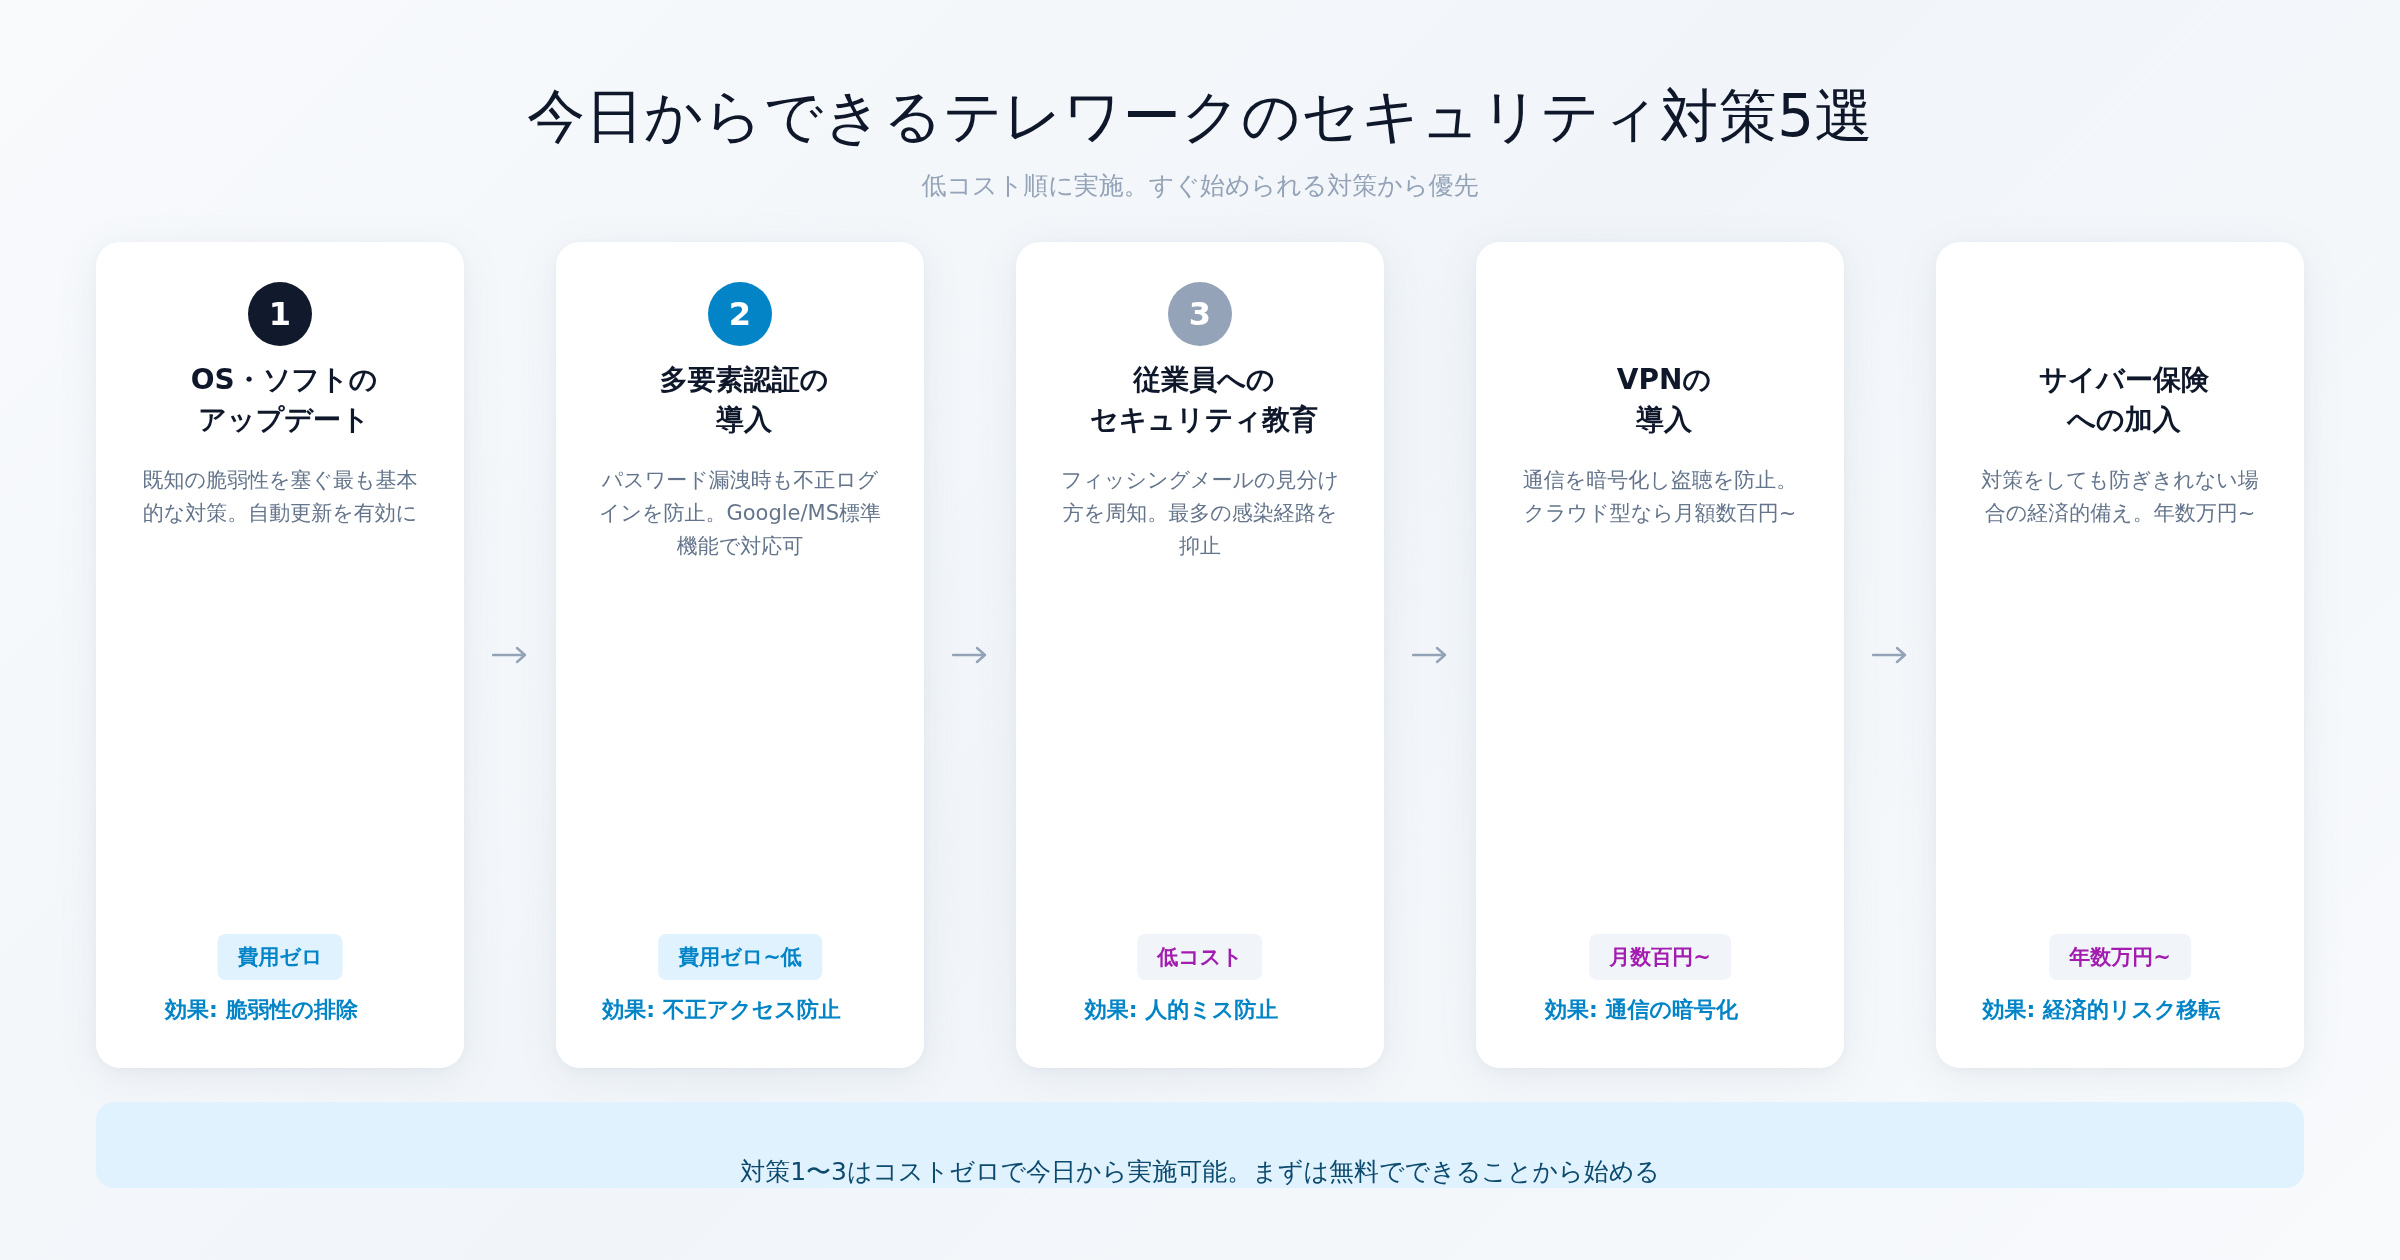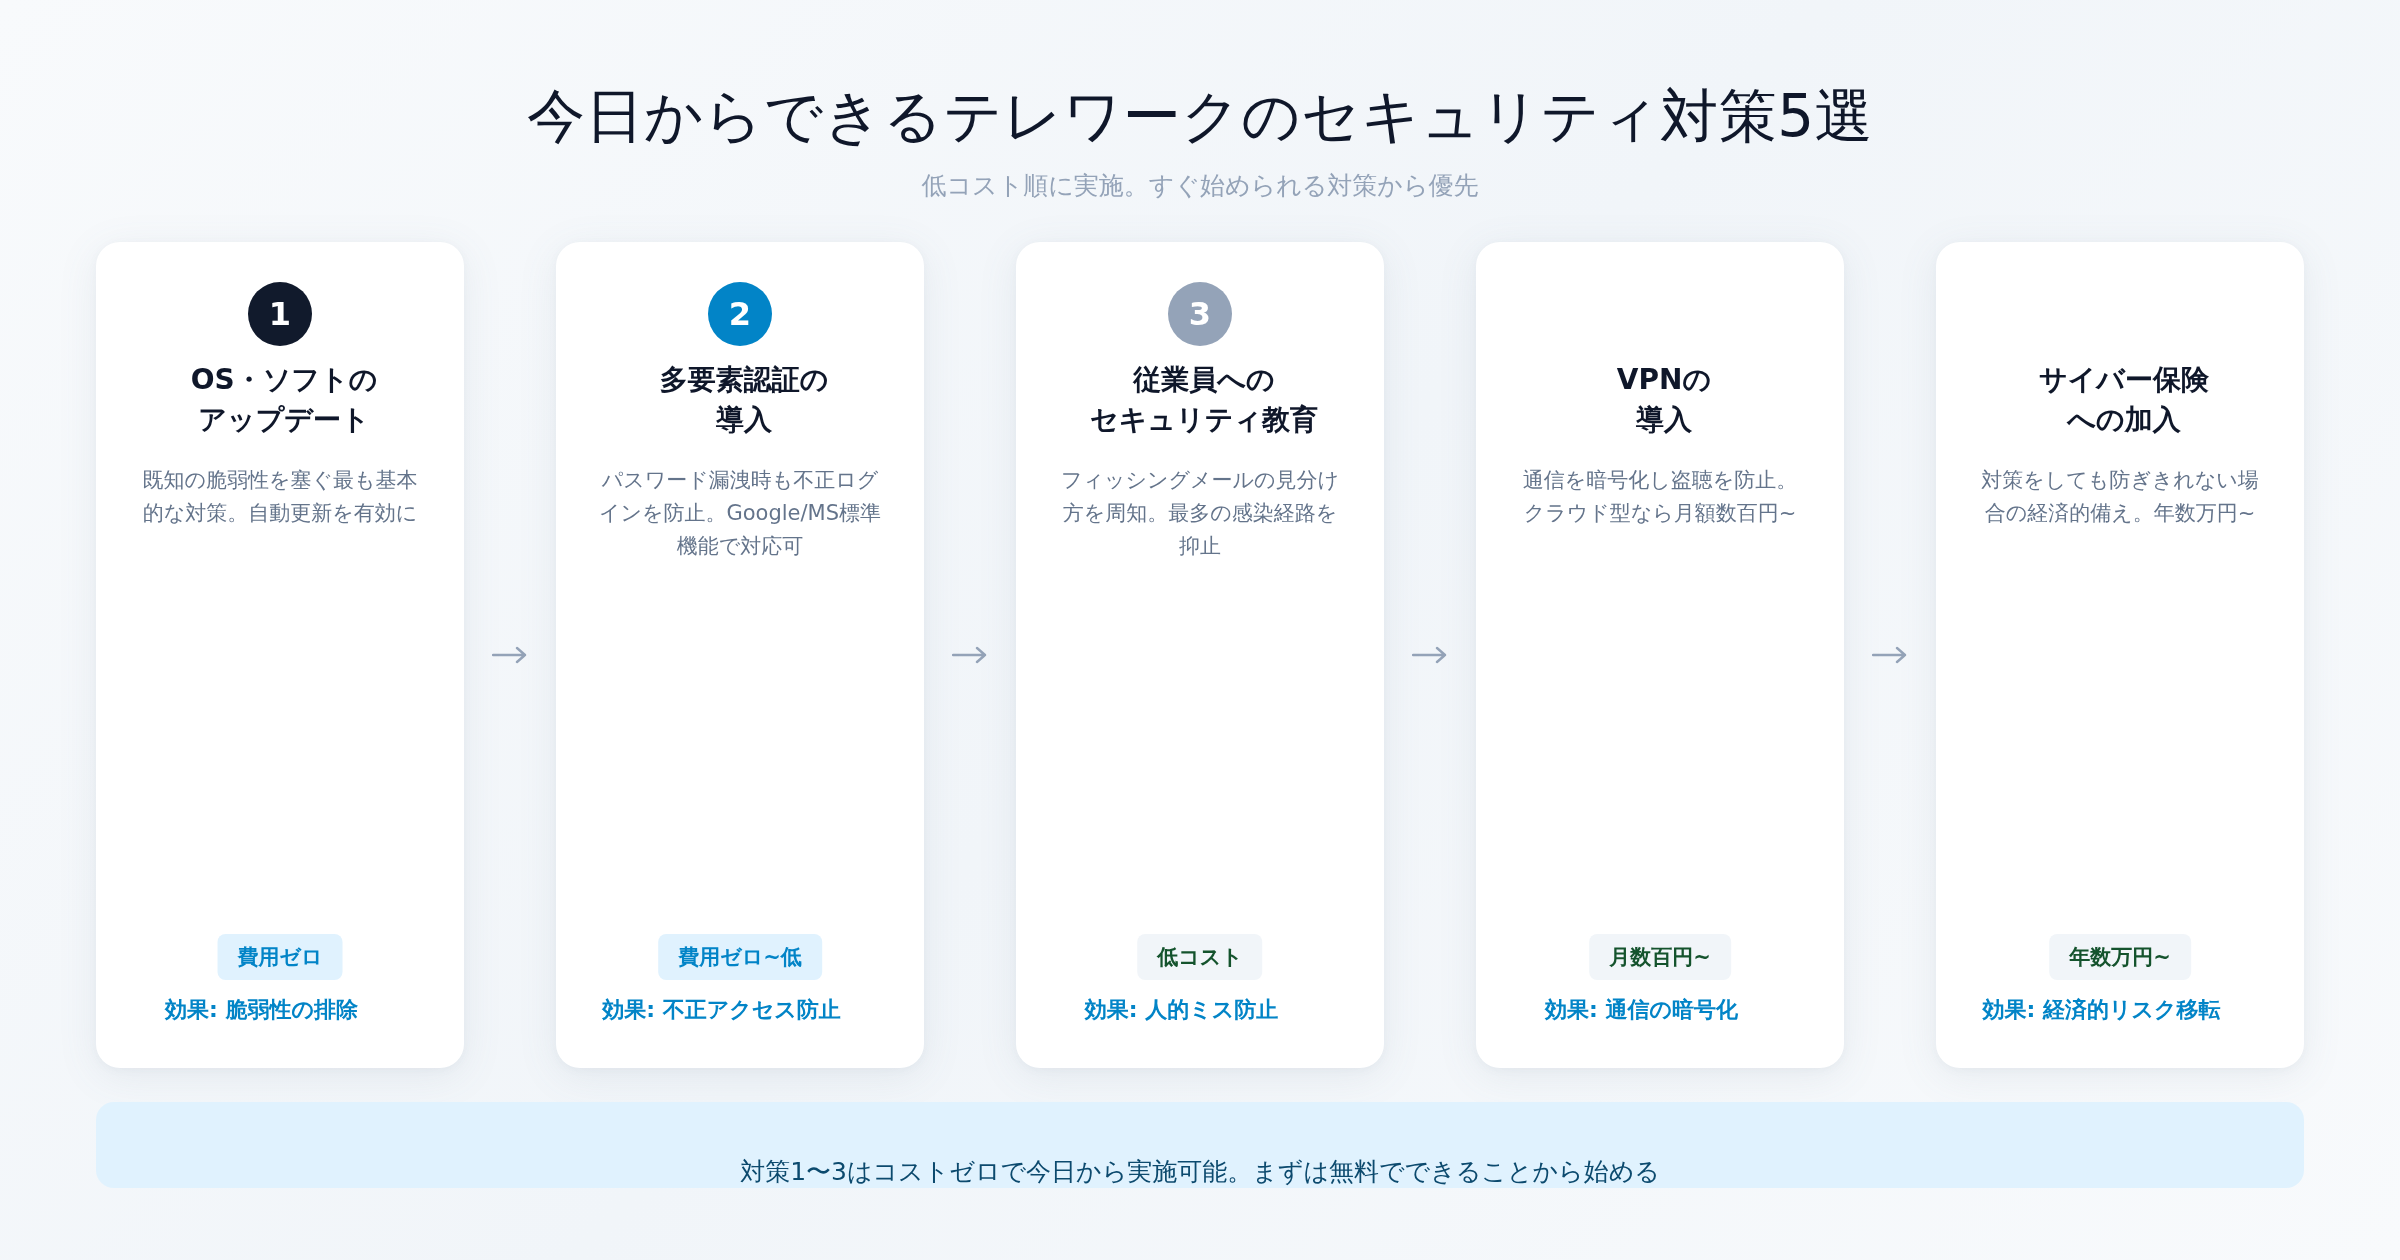--- a/index.html
+++ b/index.html
@@ -51,21 +51,21 @@
     font-size: 21px; color: #64748b; line-height: 33px;
     white-space: pre-line;
   }
   .badge {
     position: absolute; top: 692px; left: 50%; transform: translateX(-50%);
     height: 46px; padding: 0 20px; border-radius: 8px;
     font-size: 21px; font-weight: bold; line-height: 46px;
     white-space: nowrap;
   }
   .badge.blue { background: #e0f2fe; color: #0284c7; }
-  .badge.gray { background: #f1f5f9; color: #14532d; }
+  .badge.gray { background: #f1f5f9; color: #a21caf; }
   .effect {
     position: absolute; left: 0; top: 752px; width: 331px;
     font-size: 22px; font-weight: bold; color: #0284c7; line-height: 32px;
   }
   .arrow {
     width: 92px; display: flex; align-items: center; justify-content: center;
     font-size: 34px; color: #94a3b8;
   }
   .arrow svg { display: block; }
   .footer {

